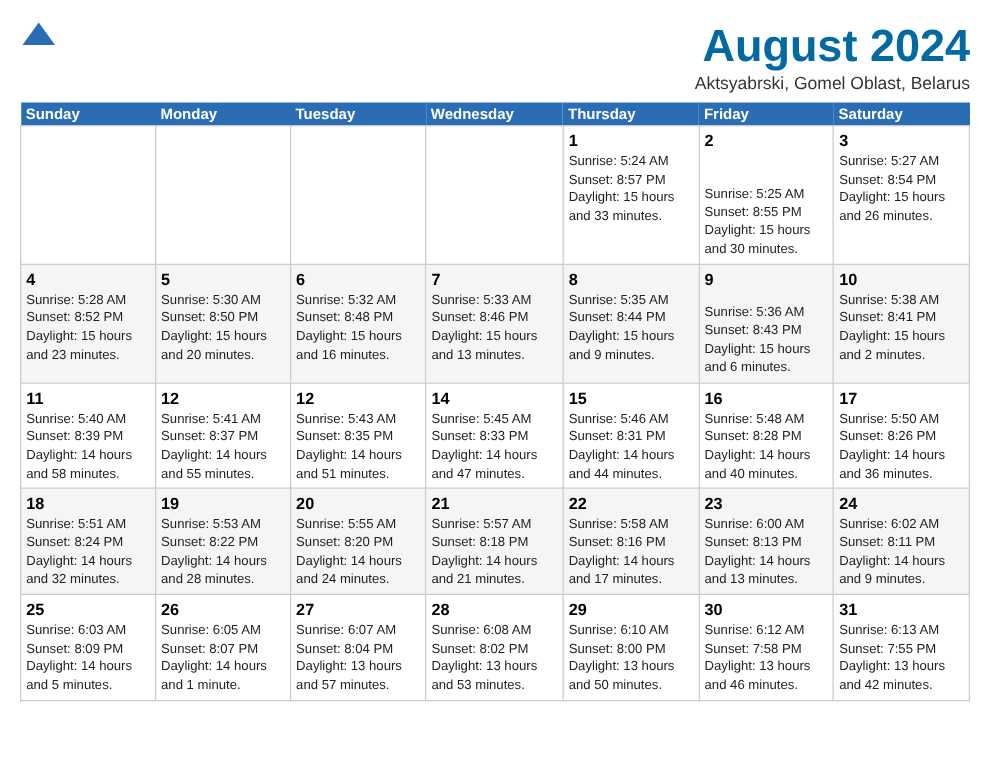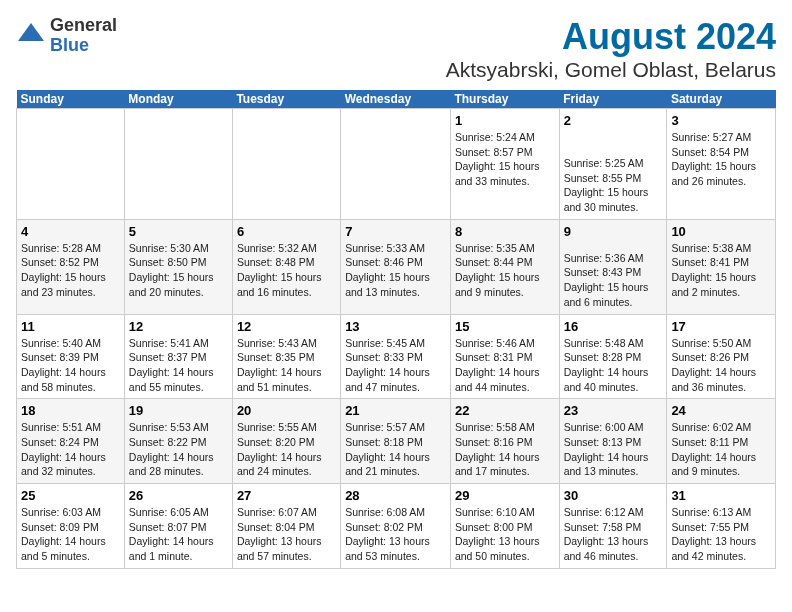--- a/index.html
+++ b/index.html
@@ -42,21 +42,21 @@
     }
     .title-block {
       text-align: right;
     }
     .month-year {
       font-size: 36px;
       font-weight: bold;
       color: #0369a1;
     }
     .location {
-      font-size: 21px;
+      font-size: 14px;
       color: #333;
     }
     table {
       width: 100%;
       border-collapse: collapse;
       font-size: 11px;
     }
     thead tr th {
       background: #2a6db5;
       color: #fff;
@@ -94,24 +94,20 @@
     }
   </style>
 </head>
 <body>
 
 <div class="header-area">
   <div class="logo">
     <svg class="logo-icon" viewBox="0 0 30 30">
       <polygon points="15,2 28,20 2,20" fill="#2a6db5"></polygon>
     </svg>
-    <div class="logo-text">
-      <span class="logo-general">General</span>
-      <span class="logo-blue">Blue</span>
-    </div>
   </div>
   <div class="title-block">
     <div class="month-year">August 2024</div>
     <div class="location">Aktsyabrski, Gomel Oblast, Belarus</div>
   </div>
 </div>
 
 <table>
   <thead>
     <tr>
@@ -219,21 +215,21 @@
 and 55 minutes.</div>
         </td>
         <td>
           <span class="day-num">12</span>
           <div class="cell-content" style="white-space: pre-line;">Sunrise: 5:43 AM
 Sunset: 8:35 PM
 Daylight: 14 hours
 and 51 minutes.</div>
         </td>
         <td>
-          <span class="day-num">13</span>
+          <span class="day-num">14</span>
           <div class="cell-content" style="white-space: pre-line;">Sunrise: 5:45 AM
 Sunset: 8:33 PM
 Daylight: 14 hours
 and 47 minutes.</div>
         </td>
         <td>
           <span class="day-num">15</span>
           <div class="cell-content" style="white-space: pre-line;">Sunrise: 5:46 AM
 Sunset: 8:31 PM
 Daylight: 14 hours

